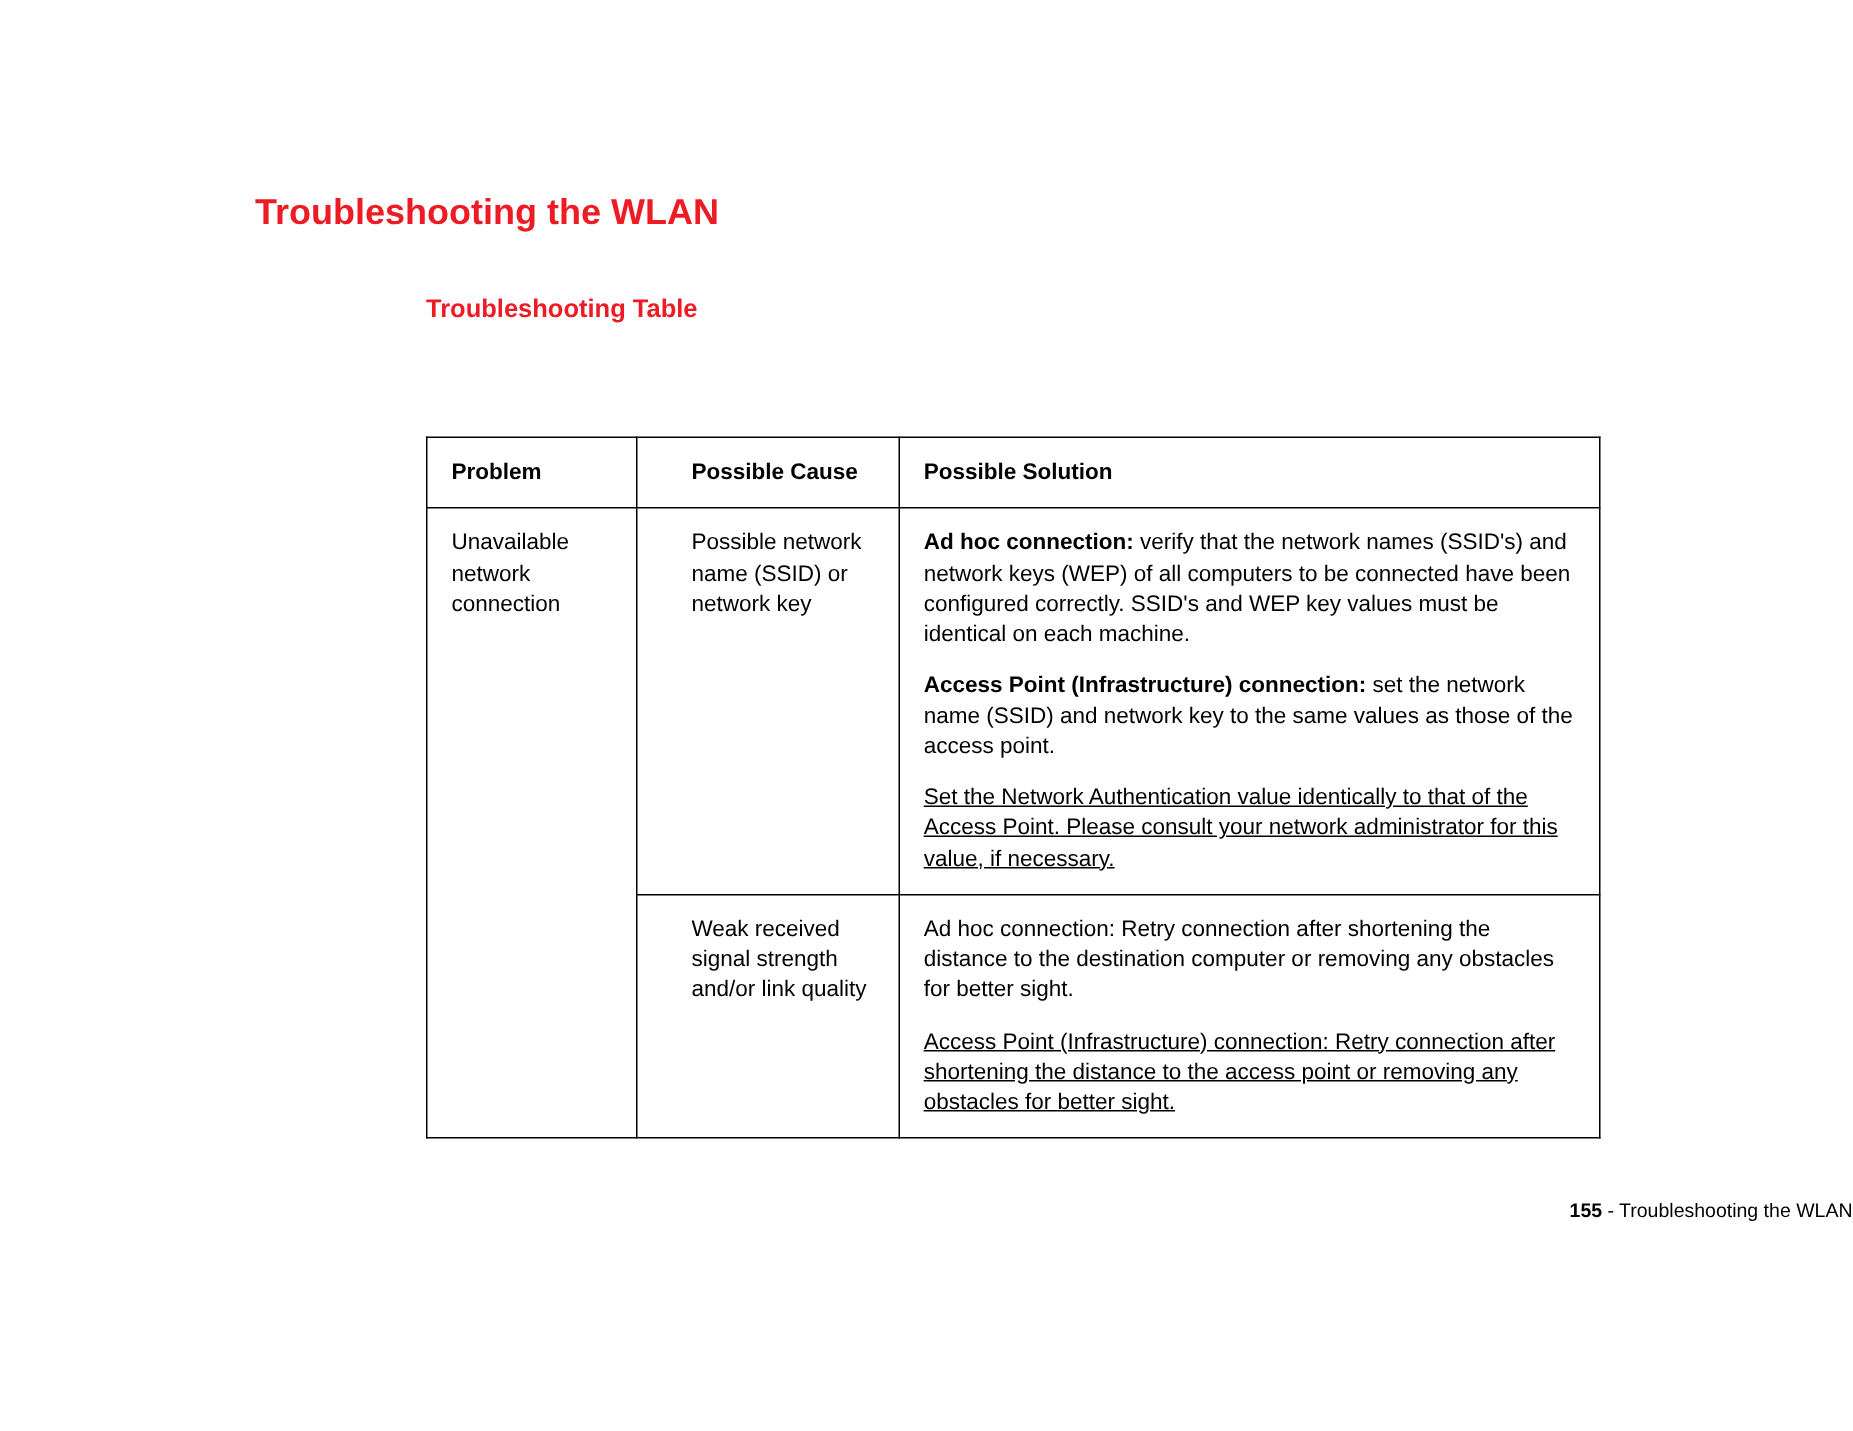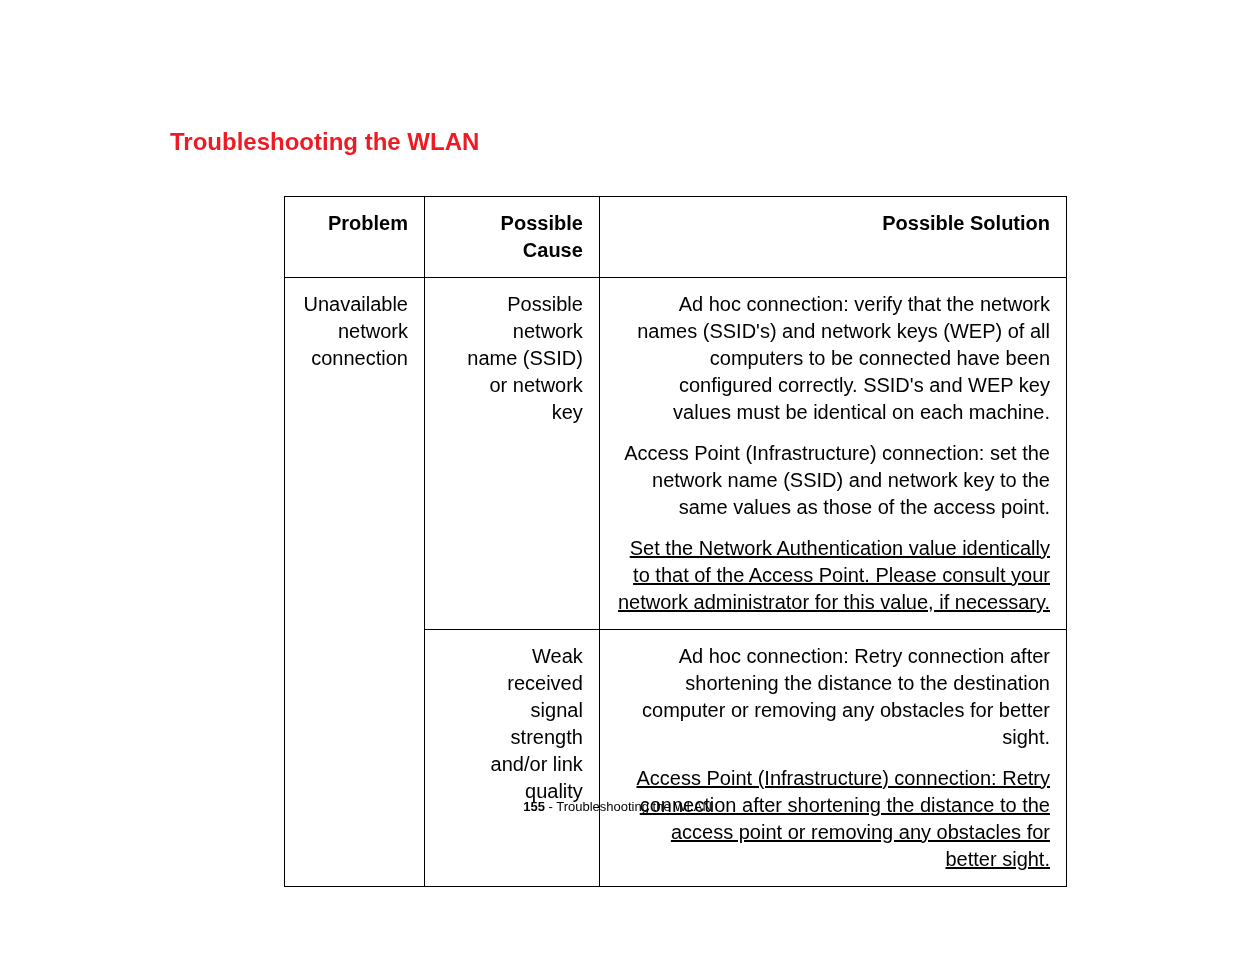--- a/index.html
+++ b/index.html
@@ -35,24 +35,24 @@
       margin-left: 114px;
       width: 783px;
     }
     table {
       border-collapse: collapse;
       width: 100%;
       border: 1.5px solid #000000;
     }
     th, td {
       border: 0.5px solid #000000;
-      text-align: right;
+      text-align: left;
       vertical-align: top;
       padding: 13px 16px;
-      font-size: 20px;
+      font-size: 15px;
       line-height: 1.35;
     }
     th {
       font-weight: bold;
       border-bottom: 1.5px solid #000000;
     }
     .col-problem {
       width: 140px;
     }
     .col-cause {
@@ -63,39 +63,40 @@
       width: 468px;
     }
     .solution-block {
       margin-bottom: 14px;
     }
     .solution-block:last-child {
       margin-bottom: 0;
       text-decoration: underline;
     }
     .bold-label {
-      font-weight: normal;
+      font-weight: bold;
     }
     .footer {
       position: absolute;
       bottom: 140px;
       left: 0;
       right: 0;
-      text-align: center;
+      text-align: right;
       font-size: 13px;
     }
     .footer-page {
       font-weight: bold;
     }
   </style>
 </head>
 <body>
 
 <div class="page-wrapper">
   <h1 class="main-heading">Troubleshooting the WLAN</h1>
+  <h2 class="sub-heading">Troubleshooting Table</h2>
 
   <div class="table-container">
     <table>
       <thead>
         <tr>
           <th class="col-problem">Problem</th>
           <th class="col-cause">Possible Cause</th>
           <th class="col-solution">Possible Solution</th>
         </tr>
       </thead>

